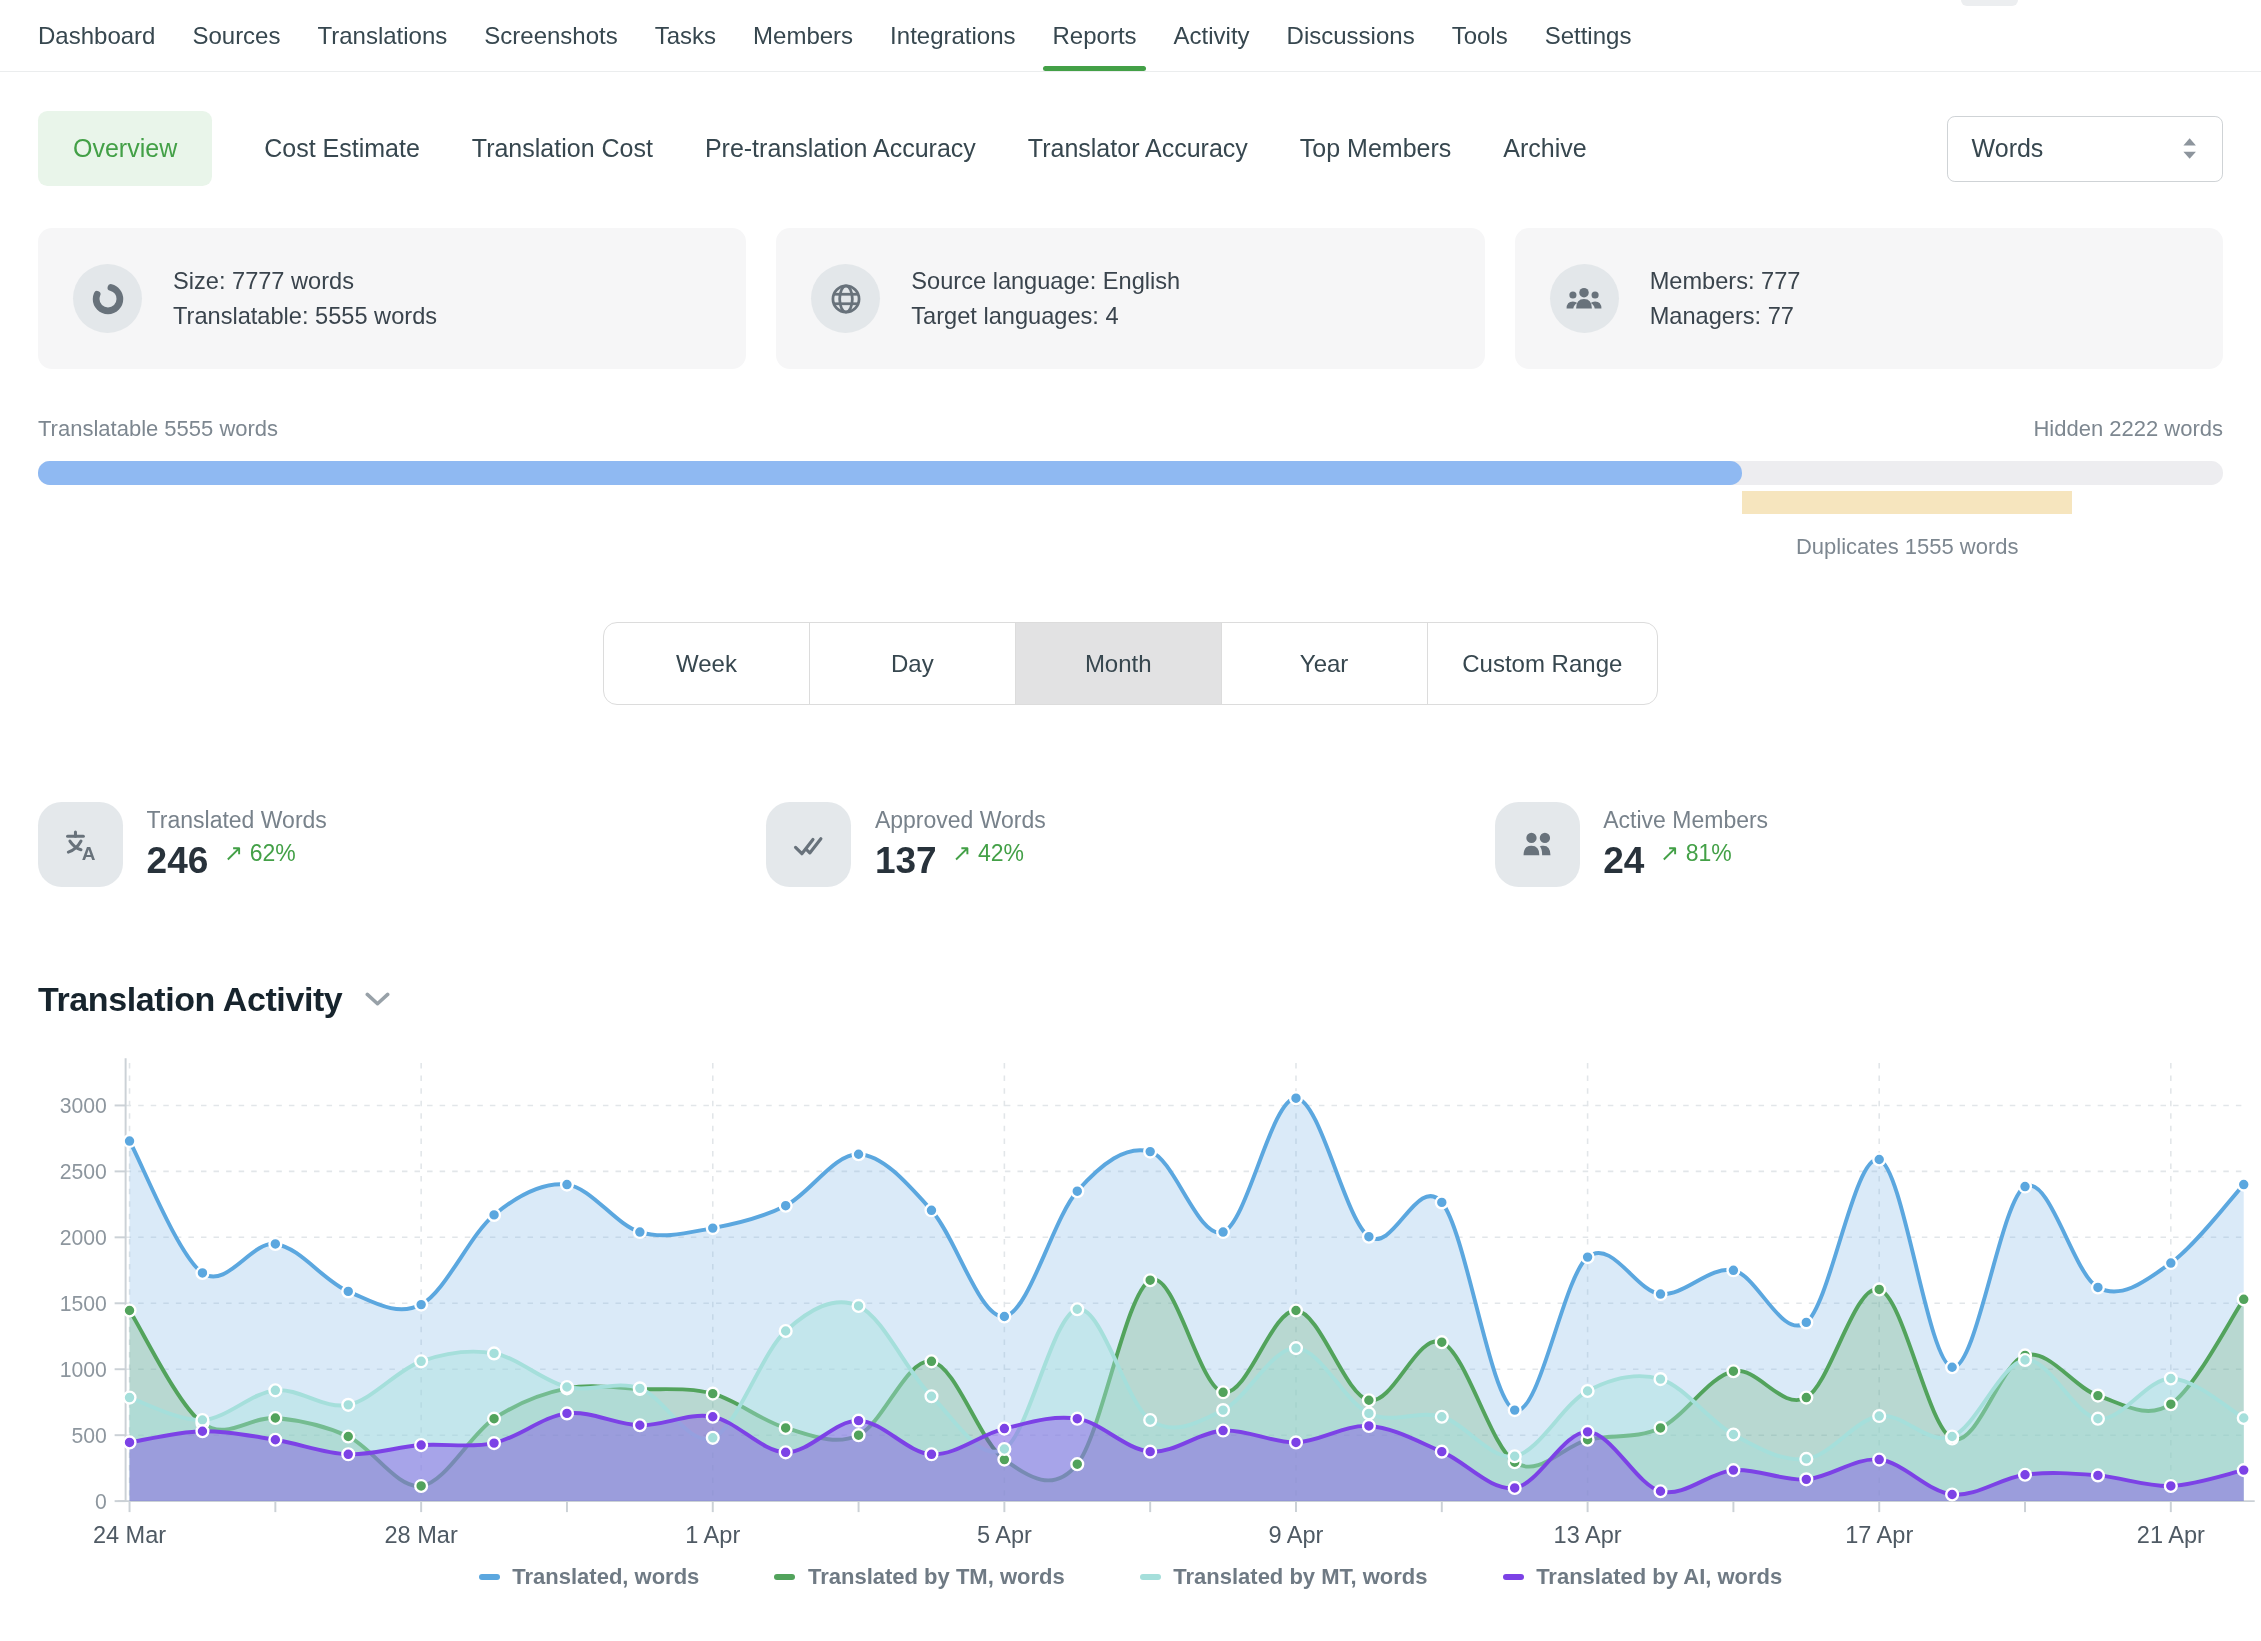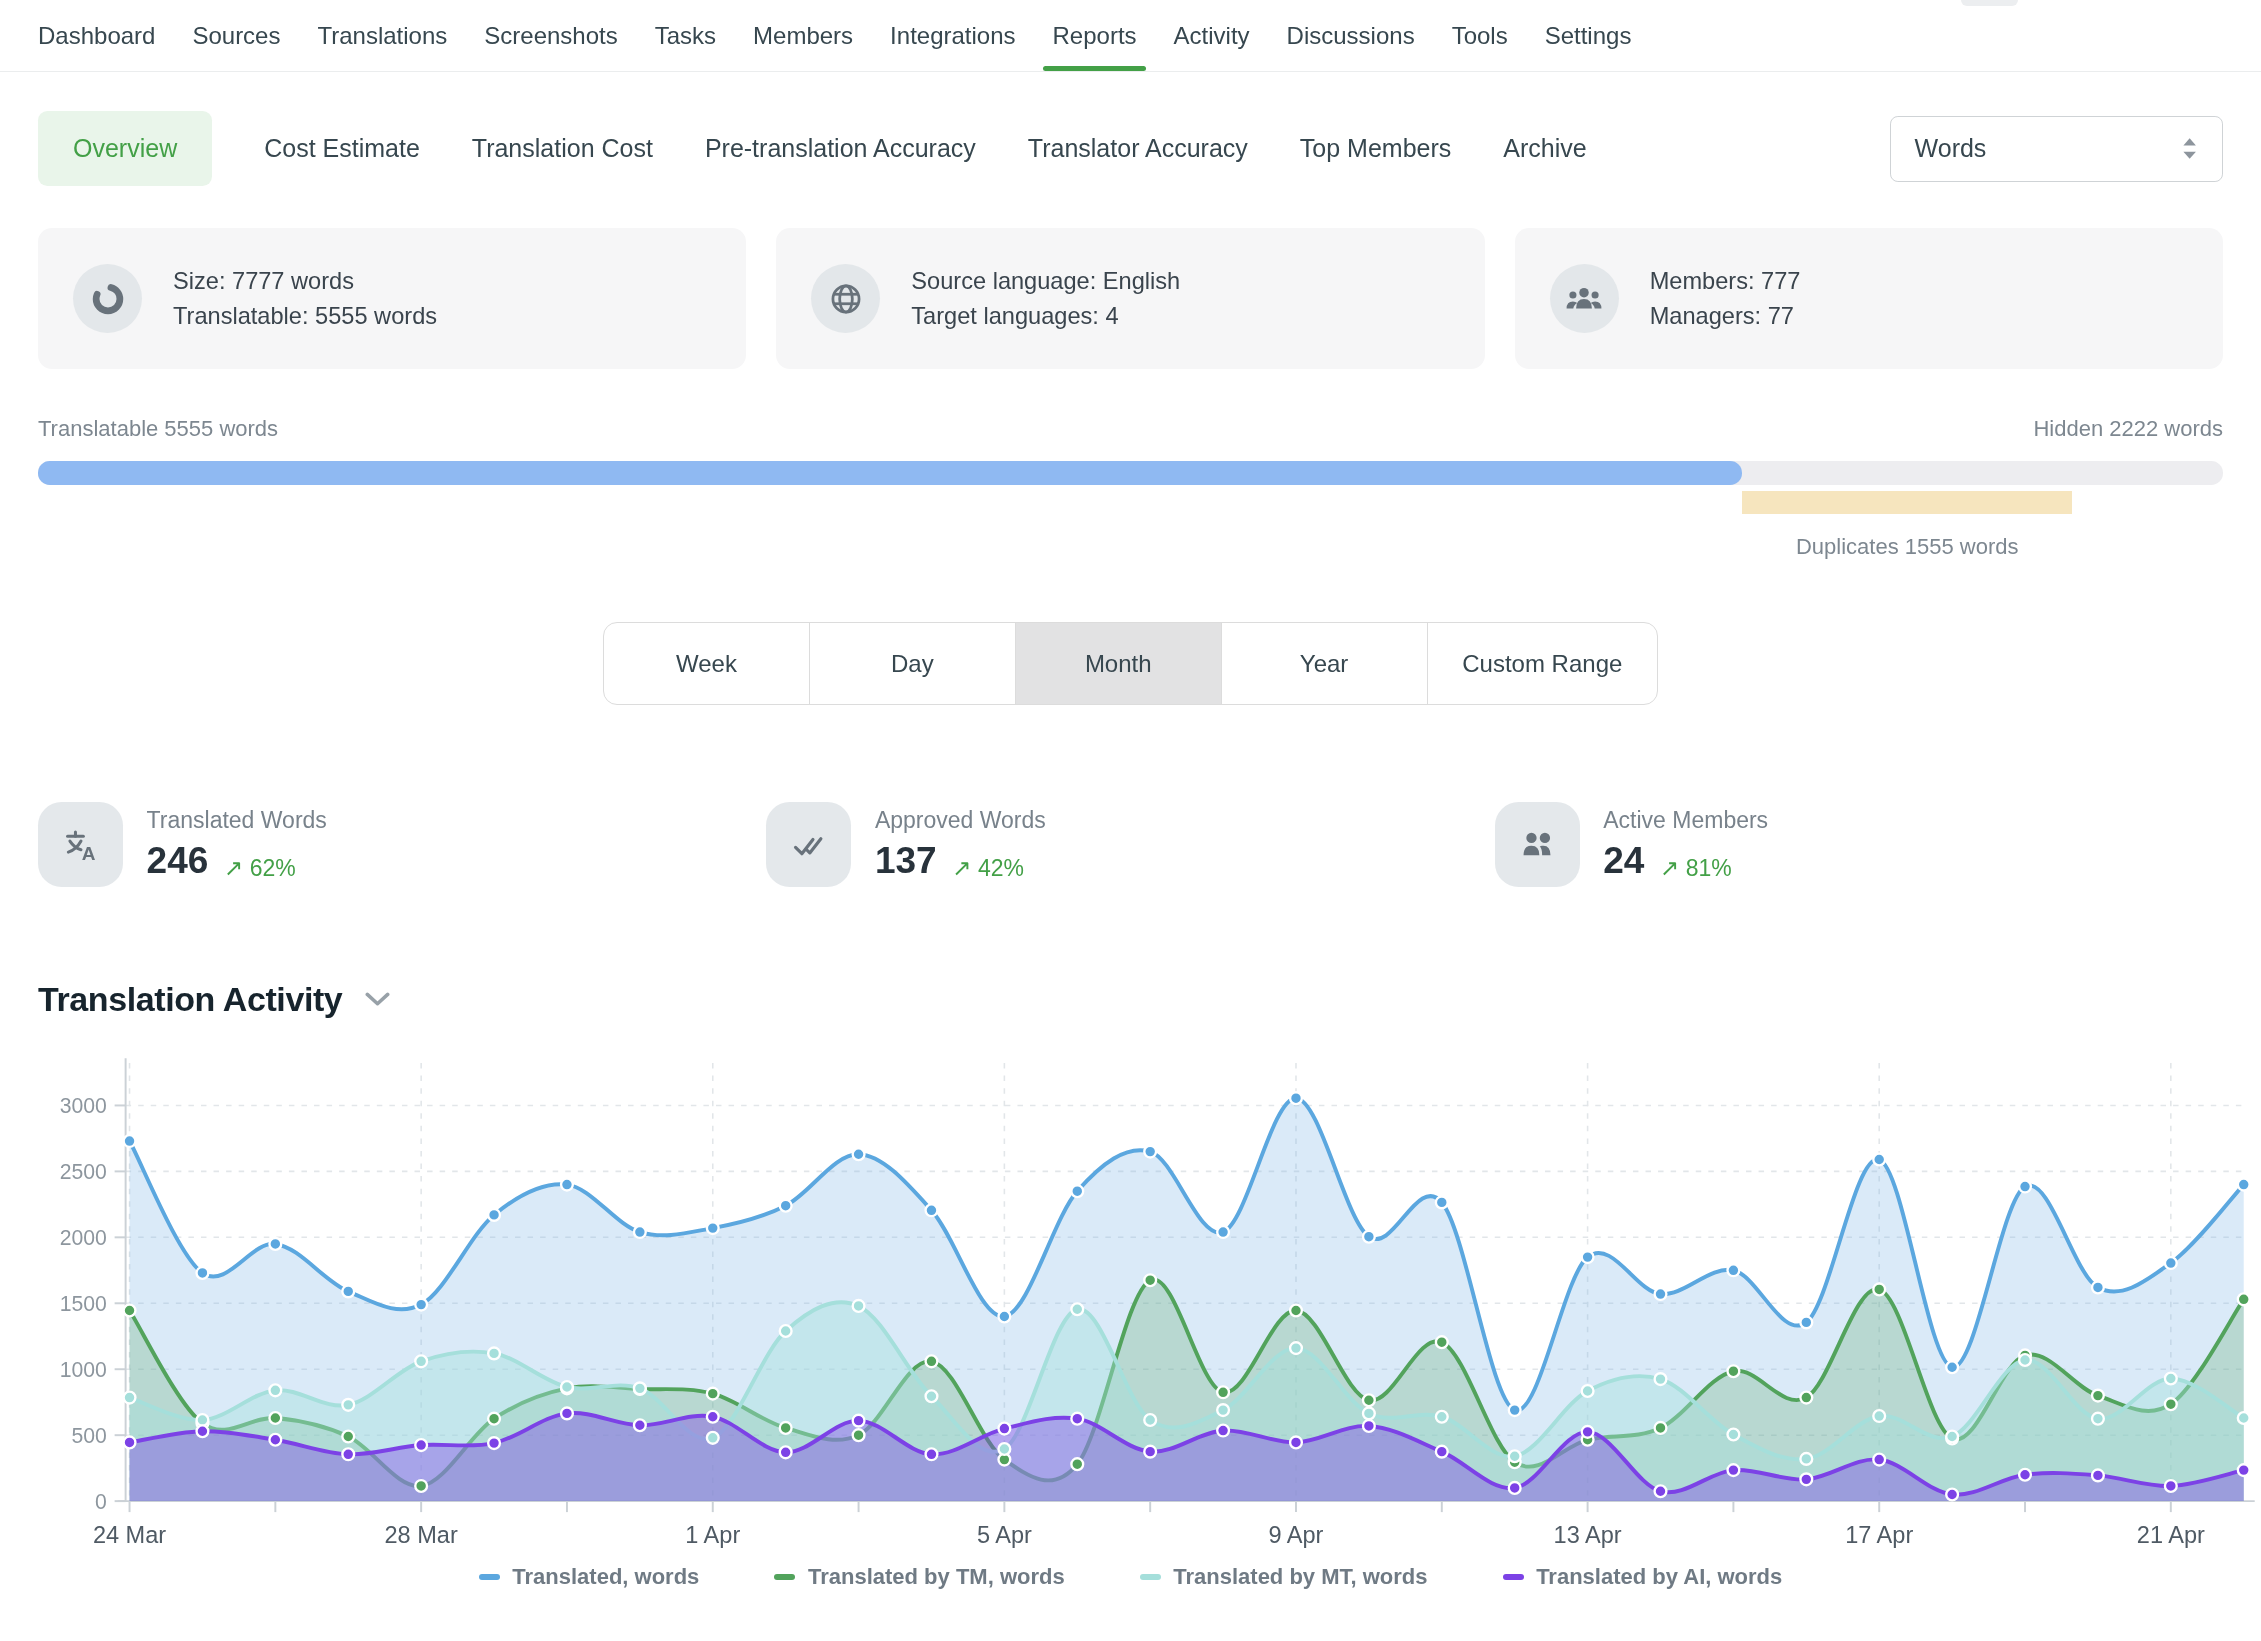--- a/index.html
+++ b/index.html
@@ -18,21 +18,21 @@
     position:relative; cursor:pointer; white-space:nowrap; }
   .topnav .nav-item.active::after { content:""; position:absolute; left:-9.4px; right:-9.4px;
     bottom:0; height:5.5px; background:#43A047; border-radius:3.1px; }
 
   
   .subnav { display:flex; align-items:center; margin:39px 38px 0; gap:52px;
     position:relative; height:75px; }
   .subnav .sub-item { font-size:25px; color:#37474F; cursor:pointer; white-space:nowrap; }
   .subnav .sub-item.pill { background:#E9F5EA; color:#43A047; padding:0 35px; height:75px;
     display:flex; align-items:center; border-radius:9.4px; }
-  .words-select { position:absolute; right:0; top:4.7px; width:333px; height:66px;
+  .words-select { position:absolute; right:0; top:4.7px; width:276px; height:66px;
     border:1.6px solid #CFD3D6; border-radius:7.9px; display:flex; align-items:center;
     justify-content:space-between; padding:0 23.6px; font-size:25px; cursor:pointer; background:#fff; }
 
   
   .cards { display:flex; gap:30px; margin:42px 38px 0;align-items:flex-end; }
   .card { flex:1; height:141px; background:#F6F6F7; border-radius:14px; display:flex;
     align-items:center; padding-left:35px; gap:31px; }
   .card-icon { width:69px; height:69px; border-radius:50%; background:#E3E7EA; flex:none;
     display:flex; align-items:center; justify-content:center; }
   .card-lines { font-size:23.6px; color:#3A444D; line-height:35px; }
@@ -53,21 +53,21 @@
     color:#37474F; border-right:1.6px solid #DCDCDC; cursor:pointer; white-space:nowrap; }
   .rt:last-child { border-right:none; flex:1.12; }
   .rt.active { background:#E2E2E3; }
 
   
   .metrics { display:flex; margin:97px 38px 0; }
   .metric { flex:1; display:flex; gap:23.6px; }
   .m-icon { width:85px; height:85px; border-radius:23.6px; background:#E4E8EB; flex:none;
     display:flex; align-items:center; justify-content:center; }
   .m-label { font-size:23px; color:#78828B; margin-top:4.7px; }
-  .m-row { display:flex; align-items:flex-end; gap:15.7px; margin-top:6.3px; }
+  .m-row { display:flex; align-items:flex-start; gap:15.7px; margin-top:6.3px; }
   .m-value { font-size:37px; font-weight:bold; color:#28323B; }
   .m-delta { font-size:23px; color:#43A047; }
 
   
   .section-head { display:flex; align-items:center; gap:22px; margin:93px 38px 0; }
   .section-title { font-size:34px; font-weight:800; color:#17242D; letter-spacing:-0.4px; }
   #activity-chart { display:block; margin-top:11px; }
   #activity-chart text { font-family:"Liberation Sans","DejaVu Sans",sans-serif; }
   .legend { display:flex; justify-content:center; align-items:flex-start; gap:75px; height:35px;font-weight:bold; }
   .legend-item { display:flex; align-items:center; gap:12.6px; cursor:pointer; }

